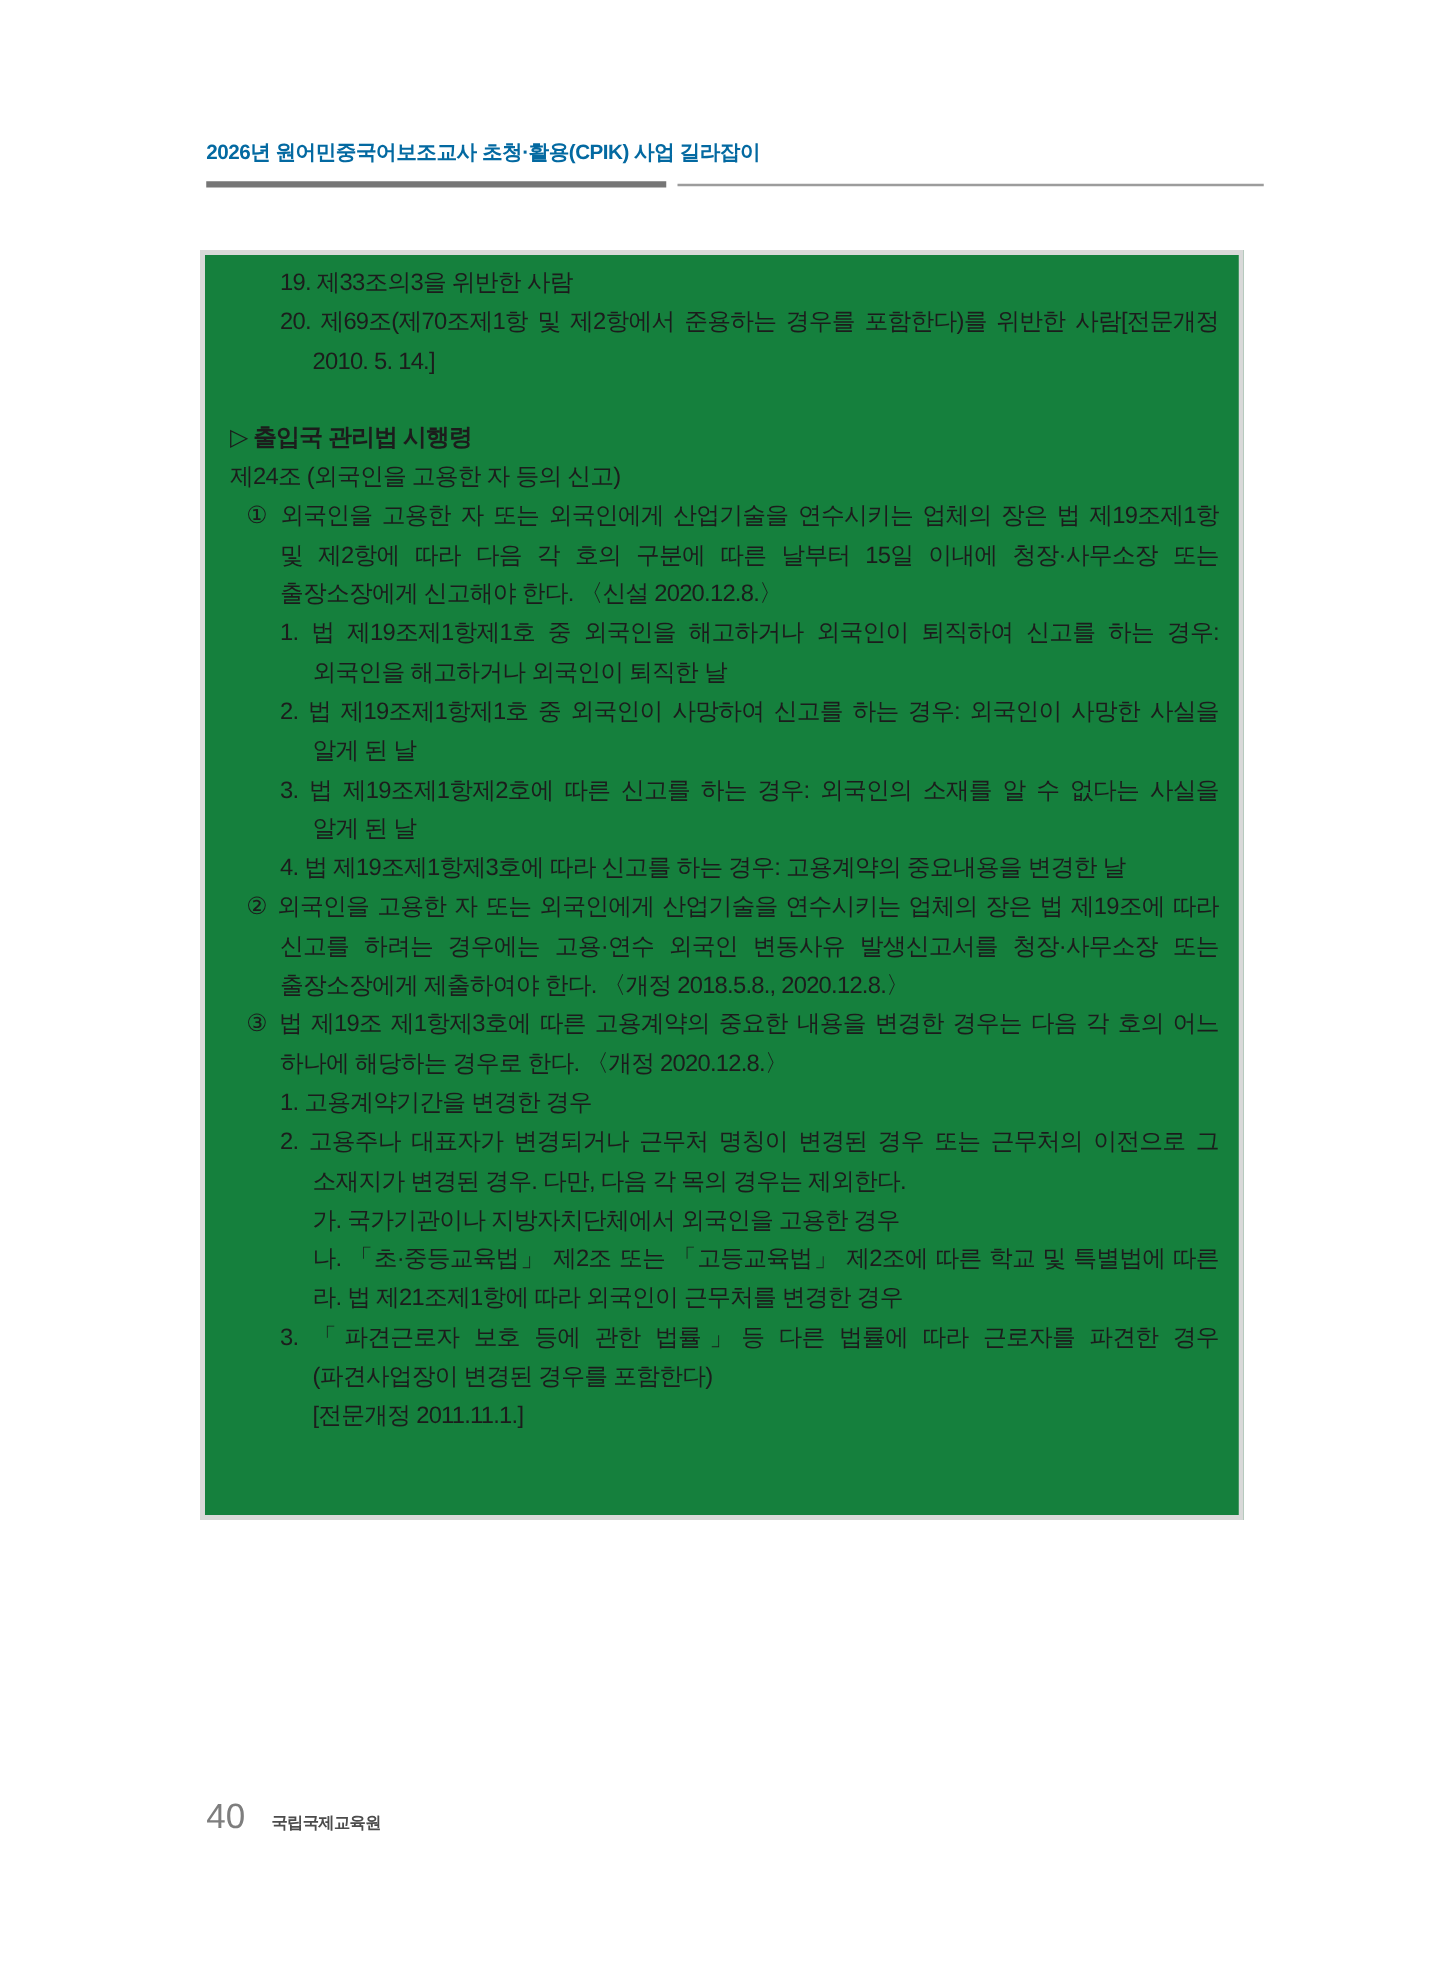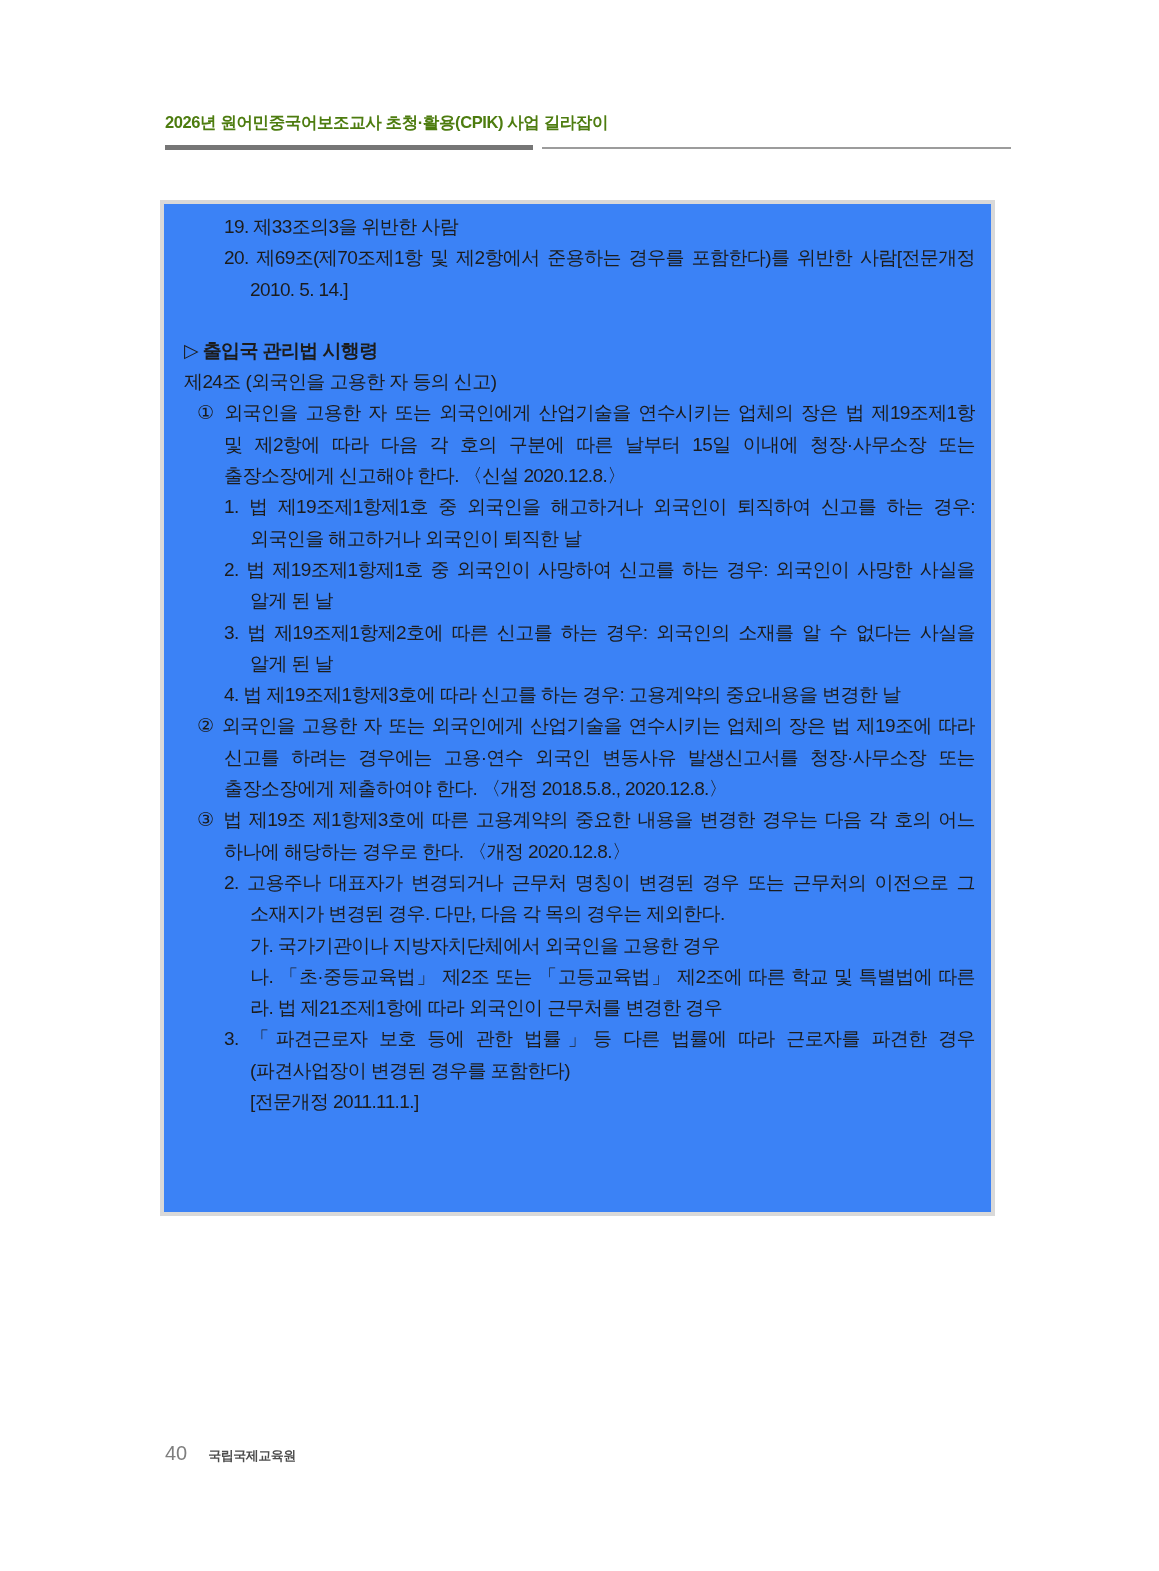--- a/index.html
+++ b/index.html
@@ -19,21 +19,21 @@
   .page-header {
     position: absolute;
     left: 165px;
     top: 112px;
     width: 846px;
   }
   .page-title {
     font-size: 16.5px;
     font-weight: 600;
     letter-spacing: -0.4px;
-    color: #4d7c0f;
+    color: #0369a1;
     line-height: 20px;
     white-space: nowrap;
   }
   .header-rule {
     position: absolute;
     left: 0;
     top: 33px;
     width: 846px;
     height: 5px;
   }
@@ -56,21 +56,21 @@
 
   
   .law-box {
     position: absolute;
     left: 160px;
     top: 200px;
     width: 835px;
     height: 1016px;
     box-sizing: border-box;
     border: 4px solid #d9d9d9;
-    background: #3b82f6;
+    background: #15803d;
   }
   .law-box-content {
     position: absolute;
     left: 0;
     top: 0;
     right: 0;
     bottom: 0;
     padding-top: 7px;
     overflow: hidden;
   }
@@ -99,21 +99,21 @@
 
   
   .page-footer {
     position: absolute;
     left: 165px;
     top: 1440px;
     display: flex;
     align-items: baseline;
   }
   .page-number {
-    font-size: 20px;
+    font-size: 28px;
     color: #7e7e7e;
     line-height: 26px;
   }
   .footer-org {
     margin-left: 21px;
     font-size: 13px;
     font-weight: 600;
     letter-spacing: -0.5px;
     color: #4c4c4c;
   }
@@ -146,20 +146,21 @@
         <div class="line i2 justify">2. 법 제19조제1항제1호 중 외국인이 사망하여 신고를 하는 경우: 외국인이 사망한 사실을</div>
         <div class="line i3">알게 된 날</div>
         <div class="line i2 justify">3. 법 제19조제1항제2호에 따른 신고를 하는 경우: 외국인의 소재를 알 수 없다는 사실을</div>
         <div class="line i3">알게 된 날</div>
         <div class="line i2">4. 법 제19조제1항제3호에 따라 신고를 하는 경우: 고용계약의 중요내용을 변경한 날</div>
         <div class="line i1 justify">② 외국인을 고용한 자 또는 외국인에게 산업기술을 연수시키는 업체의 장은 법 제19조에 따라</div>
         <div class="line i2 justify">신고를 하려는 경우에는 고용·연수 외국인 변동사유 발생신고서를 청장·사무소장 또는</div>
         <div class="line i2">출장소장에게 제출하여야 한다. 〈개정 2018.5.8., 2020.12.8.〉</div>
         <div class="line i1 justify">③ 법 제19조 제1항제3호에 따른 고용계약의 중요한 내용을 변경한 경우는 다음 각 호의 어느</div>
         <div class="line i2">하나에 해당하는 경우로 한다. 〈개정 2020.12.8.〉</div>
+        <div class="line i2">1. 고용계약기간을 변경한 경우</div>
         <div class="line i2 justify">2. 고용주나 대표자가 변경되거나 근무처 명칭이 변경된 경우 또는 근무처의 이전으로 그</div>
         <div class="line i3">소재지가 변경된 경우. 다만, 다음 각 목의 경우는 제외한다.</div>
         <div class="line i3">가. 국가기관이나 지방자치단체에서 외국인을 고용한 경우</div>
         <div class="line i3 justify">나. 「초·중등교육법」 제2조 또는 「고등교육법」 제2조에 따른 학교 및 특별법에 따른</div>
         <div class="line i3">라. 법 제21조제1항에 따라 외국인이 근무처를 변경한 경우</div>
         <div class="line i2 justify">3. 「파견근로자 보호 등에 관한 법률」등 다른 법률에 따라 근로자를 파견한 경우</div>
         <div class="line i3">(파견사업장이 변경된 경우를 포함한다)</div>
         <div class="line i3">[전문개정 2011.11.1.]</div>
       </div>
   </div>

